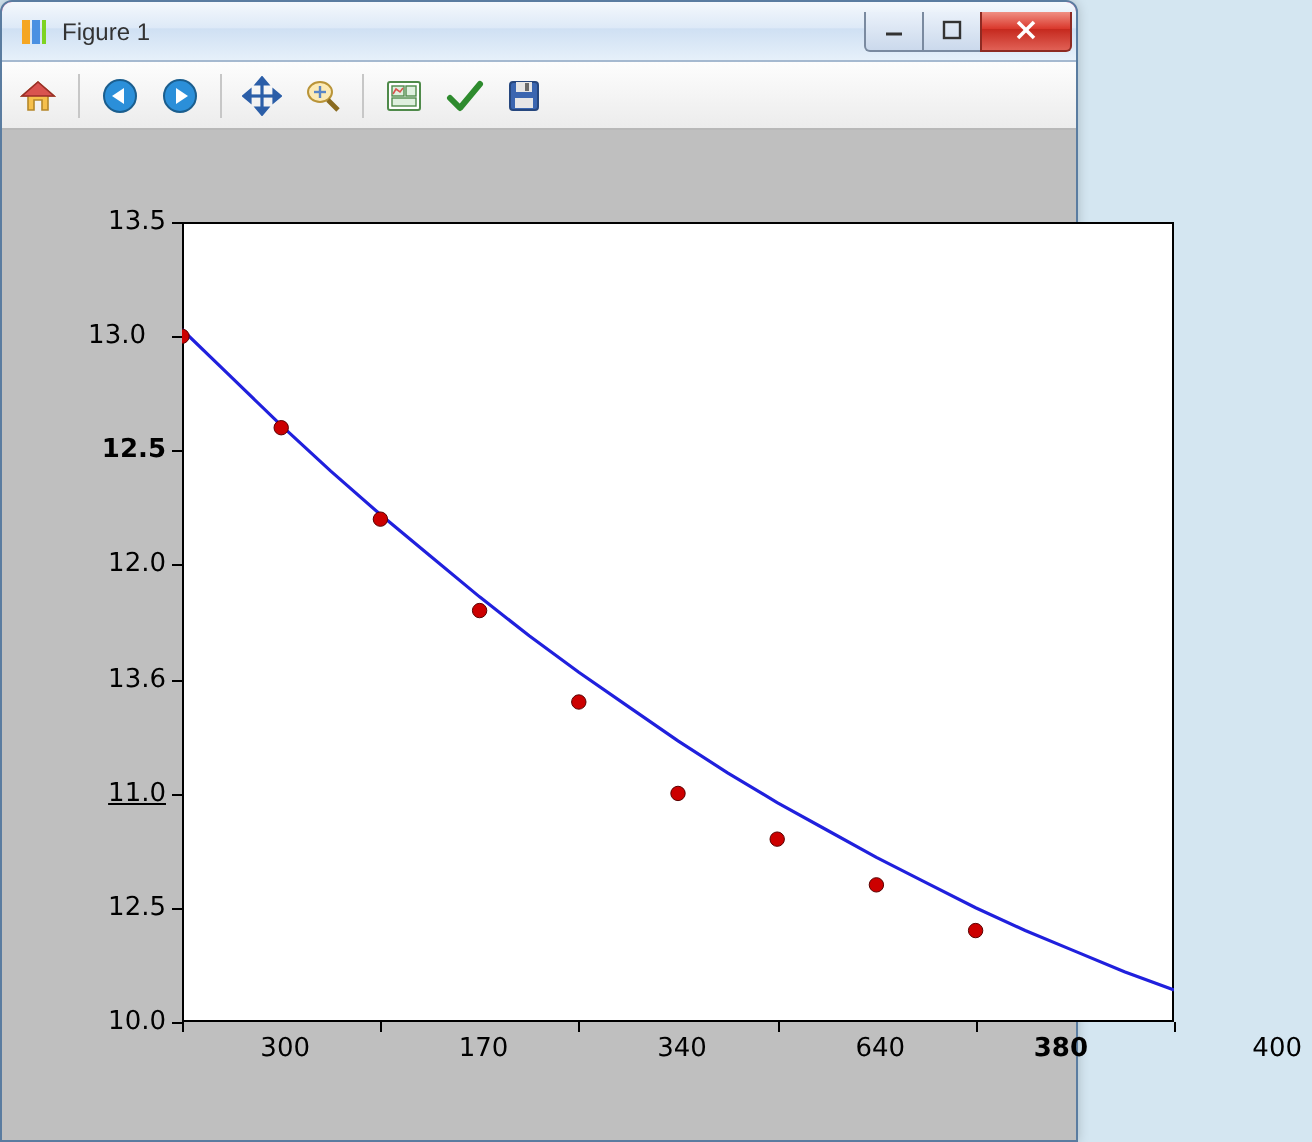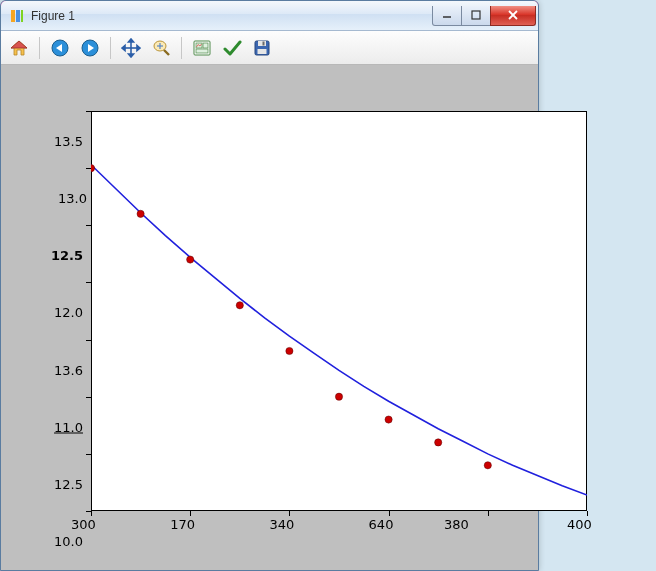--- a/index.html
+++ b/index.html
@@ -100,22 +100,22 @@
     position: absolute;
     background: #fff;
     border: 1px solid #000;
   }
   .axis-label {
     position: absolute;
     font-size: 13px;
     color: #000;
     font-family: "DejaVu Sans", Arial, sans-serif;
   }
-  .ytick { text-align: right; width: 40px; transform: translateY(-50%); margin-top: 30px; }
-  .xtick { text-align: left; width: 40px; transform: translateX(-50%); }
+  .ytick { text-align: right; width: 40px; transform: translateY(-50%); }
+  .xtick { text-align: right; width: 40px; transform: translateX(-50%); margin-left: 44px; }
   .tick-mark {
     position: absolute;
     background: #000;
   }
   svg.plot-svg {
     position: absolute;
     overflow: visible;
   }
 </style>
 </head>
@@ -227,33 +227,33 @@
         <div class="axis-label ytick" style="left: 34px; top: 380.857px;">12.5</div>
         <div class="tick-mark" style="left: 77px; top: 323.714px; width: 5px; height: 1px;"></div>
         <div class="axis-label ytick" style="left: 34px; top: 323.714px; text-decoration: underline;">11.0</div>
         <div class="tick-mark" style="left: 77px; top: 266.571px; width: 5px; height: 1px;"></div>
         <div class="axis-label ytick" style="left: 34px; top: 266.571px;">13.6</div>
         <div class="tick-mark" style="left: 77px; top: 209.429px; width: 5px; height: 1px;"></div>
         <div class="axis-label ytick" style="left: 34px; top: 209.429px;">12.0</div>
         <div class="tick-mark" style="left: 77px; top: 152.286px; width: 5px; height: 1px;"></div>
         <div class="axis-label ytick" style="left: 34px; top: 152.286px; font-weight: bold;">12.5</div>
         <div class="tick-mark" style="left: 77px; top: 95.1429px; width: 5px; height: 1px;"></div>
-        <div class="axis-label ytick" style="left: 38px; top: 95.1429px;">13.0</div>
+        <div class="axis-label ytick" style="left: 24px; top: 95.1429px;">13.0</div>
         <div class="tick-mark" style="left: 77px; top: 38px; width: 5px; height: 1px;"></div>
         <div class="axis-label ytick" style="left: 34px; top: 38px;">13.5</div>
         <div class="tick-mark" style="left: 82px; top: 438px; width: 1px; height: 5px;"></div>
         <div class="axis-label xtick" style="left: 82px; top: 444px;">300</div>
         <div class="tick-mark" style="left: 181.2px; top: 438px; width: 1px; height: 5px;"></div>
         <div class="axis-label xtick" style="left: 181.2px; top: 444px;">170</div>
         <div class="tick-mark" style="left: 280.4px; top: 438px; width: 1px; height: 5px;"></div>
         <div class="axis-label xtick" style="left: 280.4px; top: 444px;">340</div>
         <div class="tick-mark" style="left: 379.6px; top: 438px; width: 1px; height: 5px;"></div>
         <div class="axis-label xtick" style="left: 379.6px; top: 444px;">640</div>
         <div class="tick-mark" style="left: 478.8px; top: 438px; width: 1px; height: 5px;"></div>
-        <div class="axis-label xtick" style="left: 455px; top: 444px;">380</div>
+        <div class="axis-label xtick" style="left: 471px; top: 444px; font-weight: bold;">380</div>
         <div class="tick-mark" style="left: 578px; top: 438px; width: 1px; height: 5px;"></div>
         <div class="axis-label xtick" style="left: 578px; top: 444px;">400</div>
         <svg class="plot-svg" width="598" height="458" style="left: 0px; top: 0px;">
           <defs>
             <clipPath id="plot-clip">
               <rect x="82" y="38" width="496" height="400"></rect>
             </clipPath>
           </defs>
           <g clip-path="url(#plot-clip)">
             <polyline points="82,91.71428571428578 106.8,115.71428571428567 131.6,139.71428571428578 156.39999999999998,162.57142857142856 181.2,184.28571428571422 206,204.85714285714295 230.79999999999998,225.4285714285715 255.6,244.85714285714295 280.4,263.1428571428572 305.20000000000005,280.28571428571416 330,297.4285714285714 354.8,313.42857142857144 379.59999999999997,328.2857142857142 404.40000000000003,342 429.2,355.7142857142856 454,368.28571428571433 478.8,380.8571428571429 503.59999999999997,392.2857142857142 528.4000000000001,402.5714285714285 553.2,412.8571428571428 578,421.99999999999994" fill="none" stroke="#2020dd" stroke-width="1.6"></polyline>

